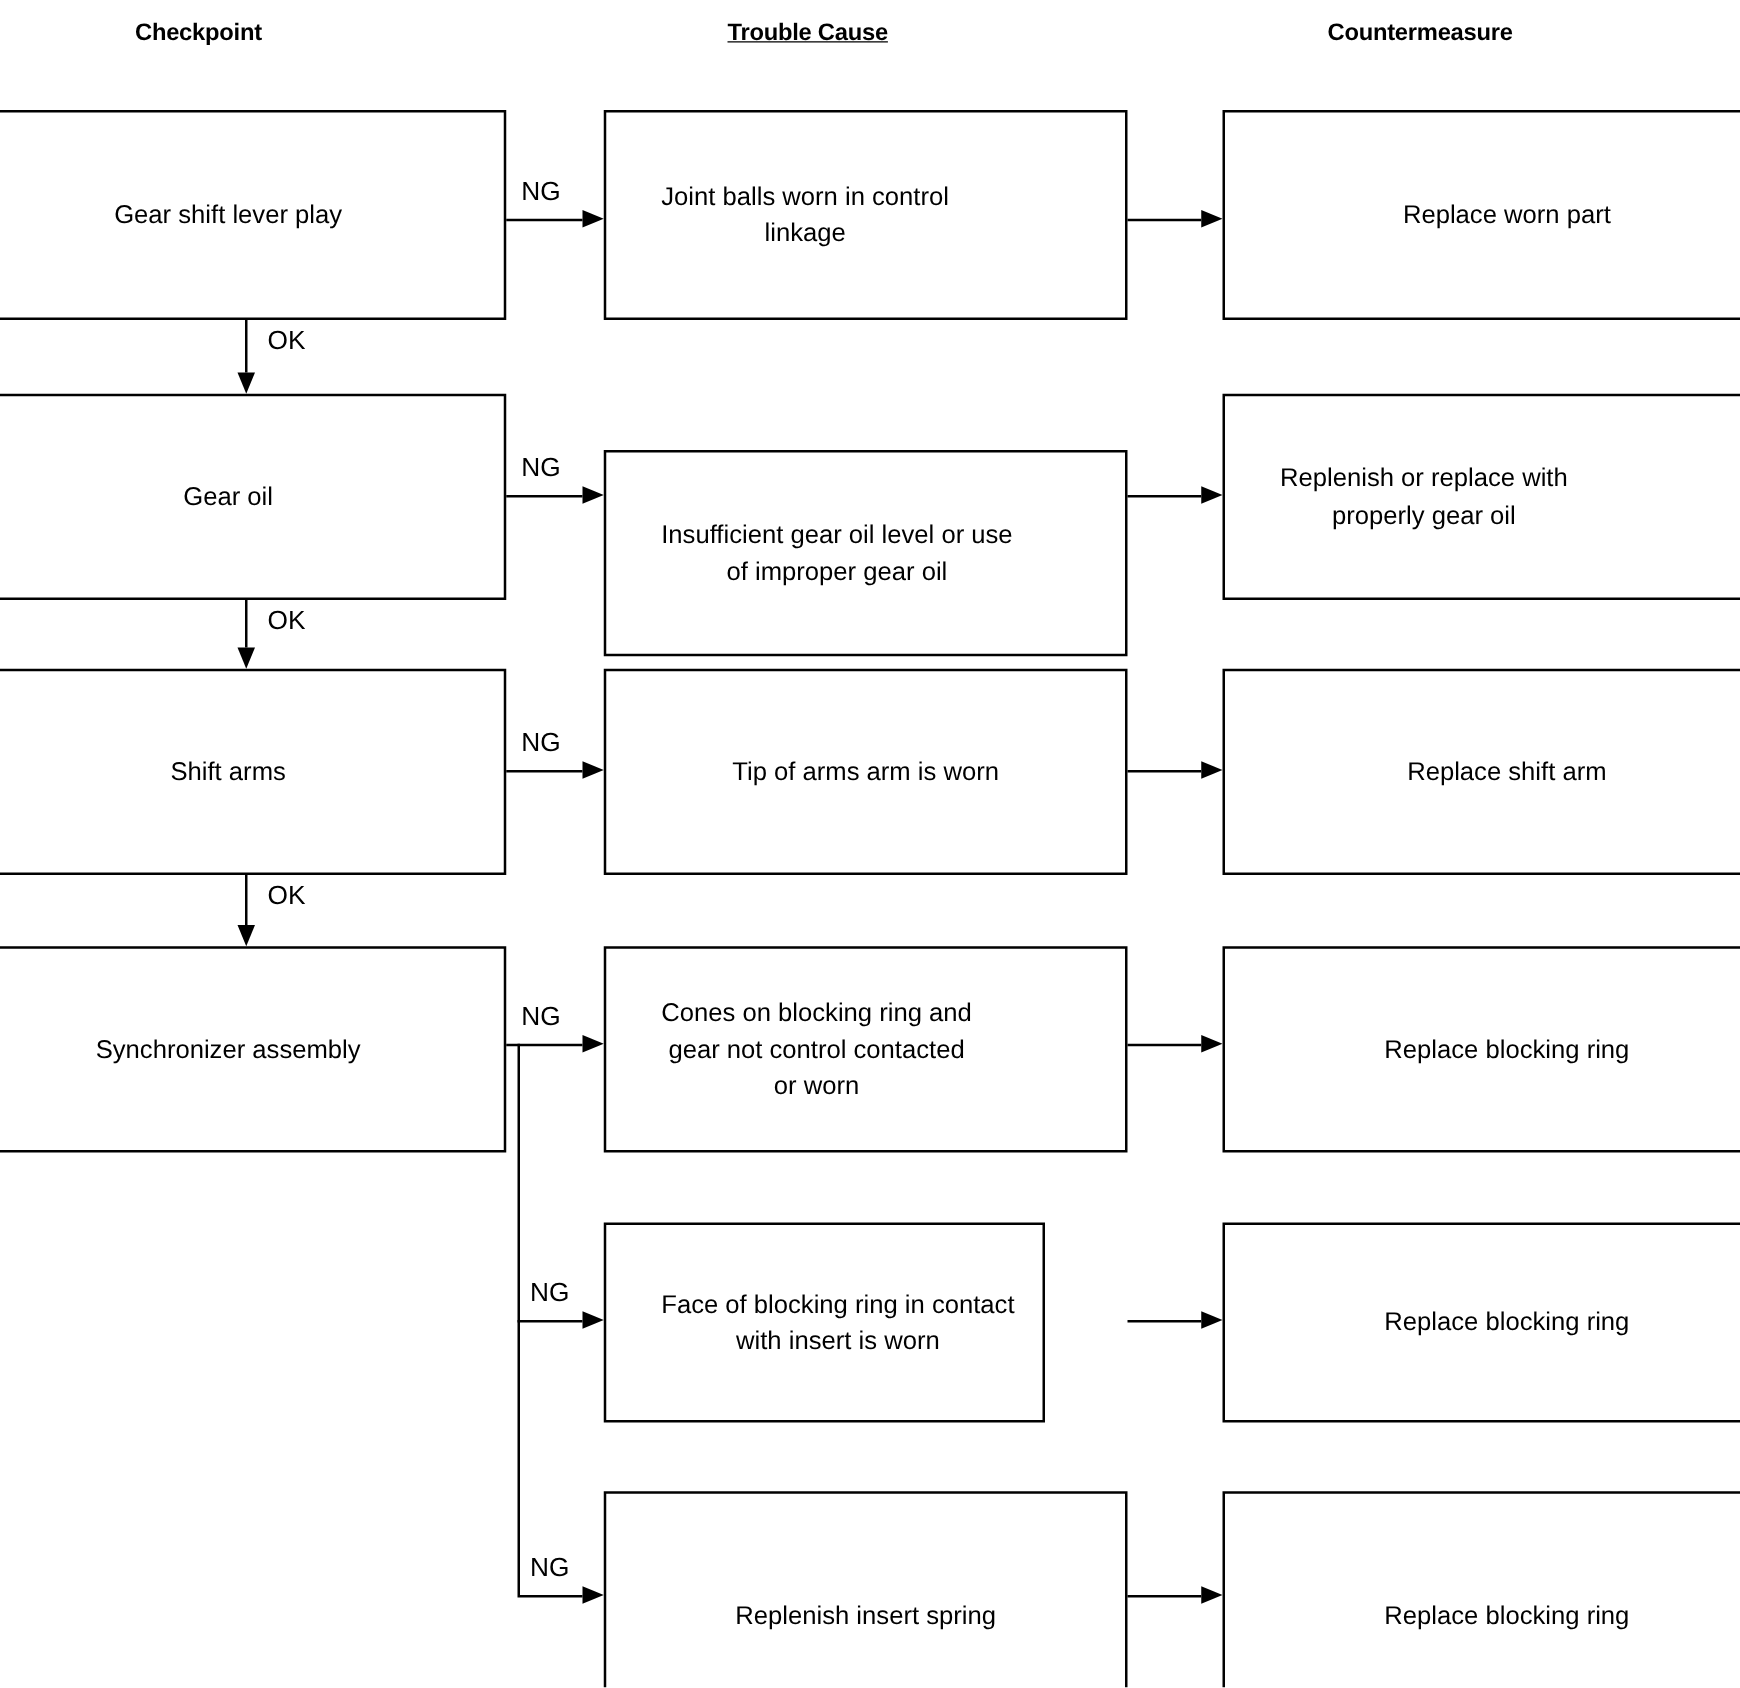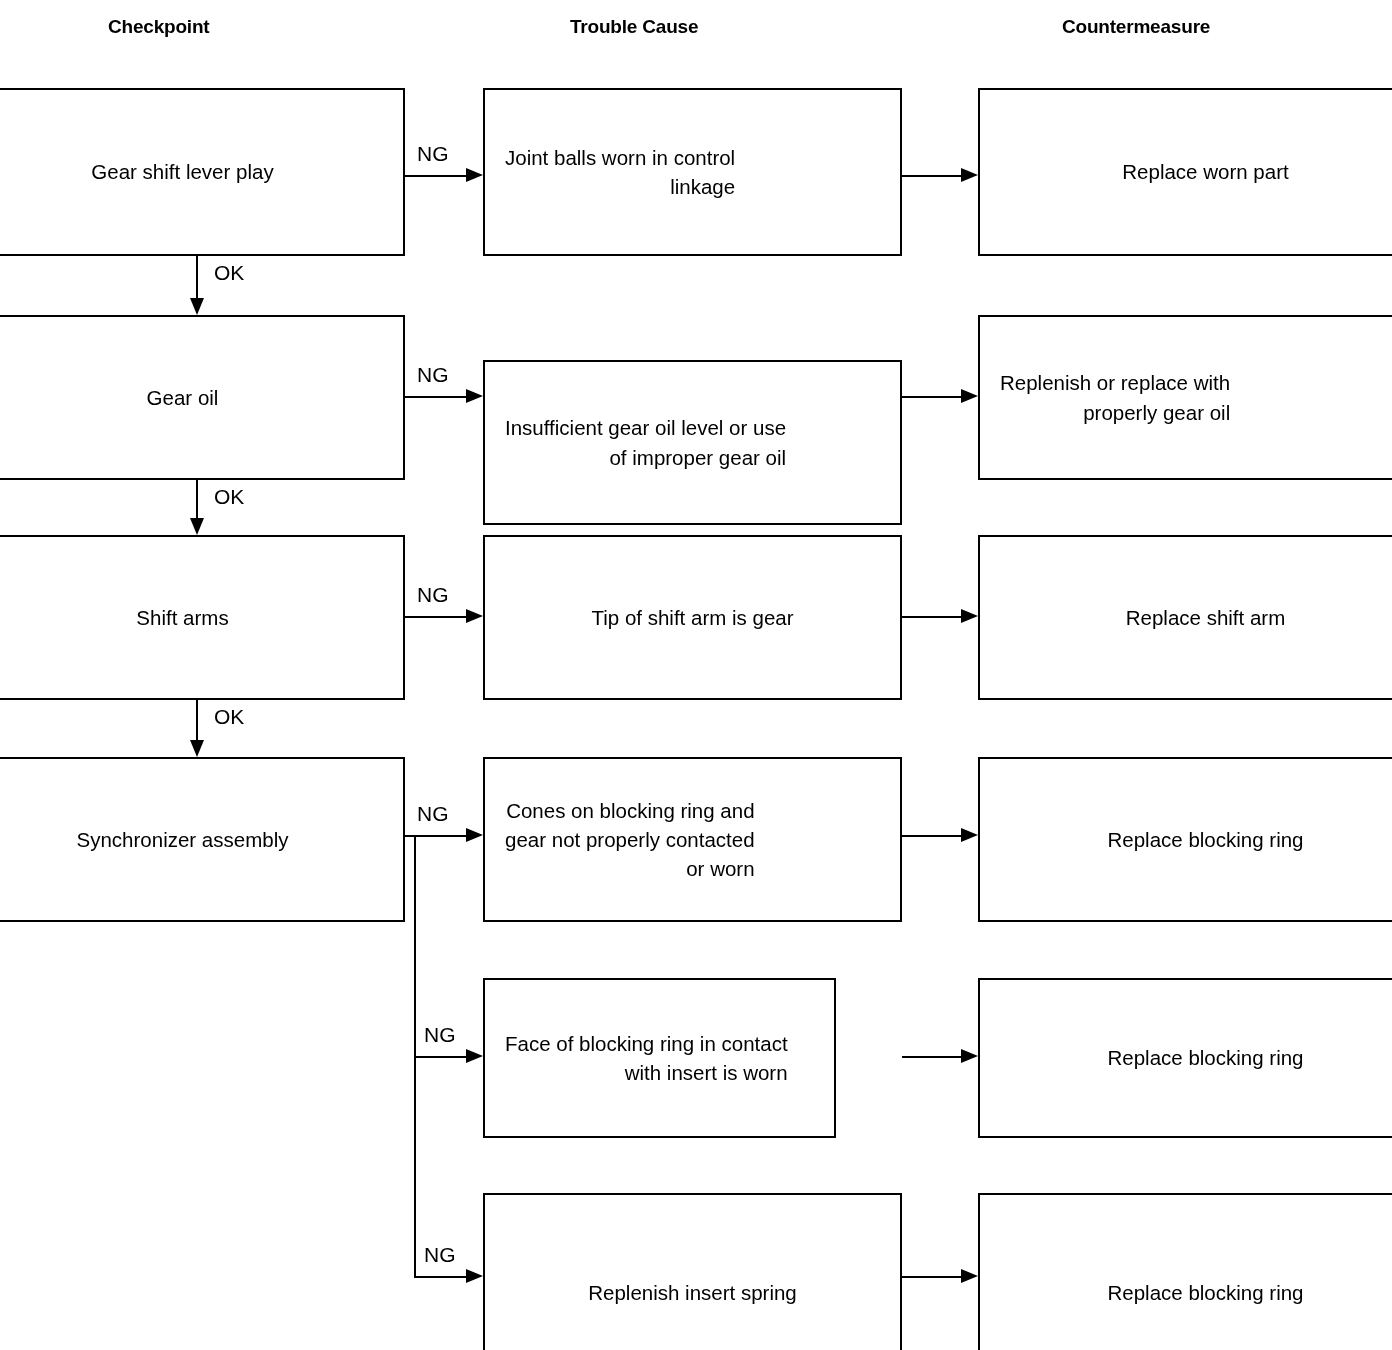--- a/index.html
+++ b/index.html
@@ -43,22 +43,22 @@
   .fbox .txt {
     font-size: 20.5px;
     line-height: 1.42;
     white-space: pre-line;
   }
   .fbox.center .txt {
     width: 100%;
     text-align: center;
   }
   .fbox.left .txt {
-    text-align: right;
-    padding-left: 20px;
+    text-align: center;
+    padding-left: 44px;
   }
 
   
   .hline {
     position: absolute;
     height: 0;
     border-top: 2px solid #000000;
   }
   .vline {
     position: absolute;
@@ -87,21 +87,21 @@
     line-height: 1;
     white-space: nowrap;
   }
 </style>
 </head>
 <body>
 
 <div id="canvas">
 
   <div class="col-head" style="left: 108px; top: 17px;">Checkpoint</div>
-  <div class="col-head" style="left: 570px; top: 17px;">Trouble Cause</div>
+  <div class="col-head" style="left: 582px; top: 17px; text-decoration: underline;">Trouble Cause</div>
   <div class="col-head" style="left: 1062px; top: 17px;">Countermeasure</div>
 
   <div id="layer-boxes">
       <div class="fbox center" style="left: -40px; top: 88px; width: 445px; height: 168px;">
         <div class="txt">Gear shift lever play</div>
       </div>
       <div class="fbox center" style="left: -40px; top: 315px; width: 445px; height: 165px;">
         <div class="txt">Gear oil</div>
       </div>
       <div class="fbox center" style="left: -40px; top: 535px; width: 445px; height: 165px;">
@@ -119,28 +119,28 @@
       </div>
       <div class="fbox left" style="left: 483px; top: 315px; width: 419px; height: 165px; margin-top: 45px;">
         <div class="txt">Insufficient gear oil level or use
 of improper gear oil</div>
       </div>
       <div class="fbox left" style="left: 978px; top: 315px; width: 455px; height: 165px;">
         <div class="txt">Replenish or replace with
 properly gear oil</div>
       </div>
       <div class="fbox center" style="left: 483px; top: 535px; width: 419px; height: 165px;">
-        <div class="txt">Tip of shift arm is gear</div>
+        <div class="txt">Tip of arms arm is worn</div>
       </div>
       <div class="fbox center" style="left: 978px; top: 535px; width: 455px; height: 165px;">
         <div class="txt">Replace shift arm</div>
       </div>
       <div class="fbox left" style="left: 483px; top: 757px; width: 419px; height: 165px;">
         <div class="txt">Cones on blocking ring and
-gear not properly contacted
+gear not control contacted
 or worn</div>
       </div>
       <div class="fbox center" style="left: 978px; top: 757px; width: 455px; height: 165px;">
         <div class="txt">Replace blocking ring</div>
       </div>
       <div class="fbox left" style="left: 483px; top: 978px; width: 353px; height: 160px;">
         <div class="txt">Face of blocking ring in contact
 with insert is worn</div>
       </div>
       <div class="fbox center" style="left: 978px; top: 978px; width: 455px; height: 160px;">

